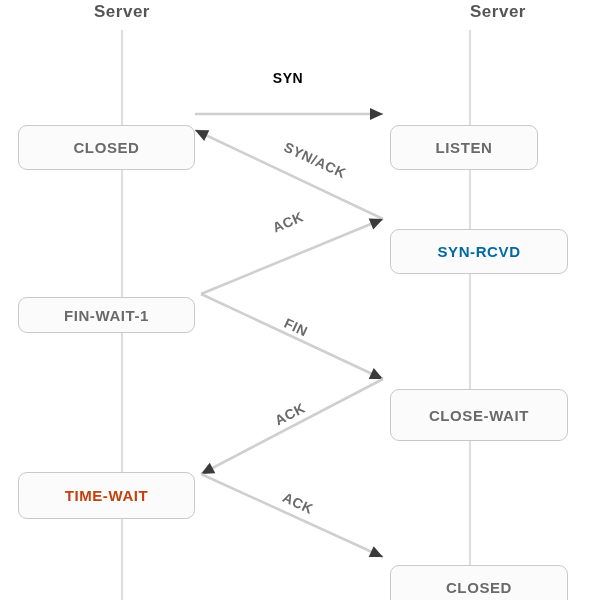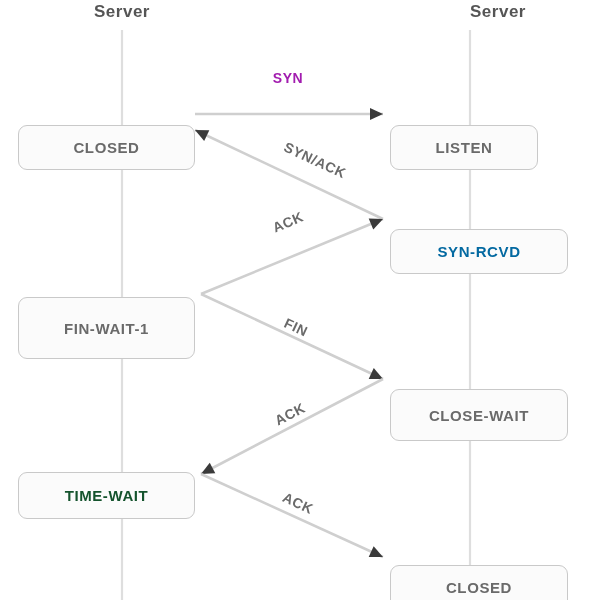--- a/index.html
+++ b/index.html
@@ -98,35 +98,35 @@
   <div id="state-layer">
       <div class="state-box" style="left: 18px; top: 93px; width: 177px; height: 45px; border-color: rgb(201, 201, 201); background: rgb(251, 251, 251);">
         <span class="state-label" style="color: rgb(106, 106, 106);">CLOSED</span>
       </div>
       <div class="state-box" style="left: 390px; top: 93px; width: 148px; height: 45px; border-color: rgb(201, 201, 201); background: rgb(251, 251, 251);">
         <span class="state-label" style="color: rgb(106, 106, 106);">LISTEN</span>
       </div>
       <div class="state-box" style="left: 390px; top: 197px; width: 178px; height: 45px; border-color: rgb(201, 201, 201); background: rgb(251, 251, 251);">
         <span class="state-label" style="color: #0369a1;">SYN-RCVD</span>
       </div>
-      <div class="state-box" style="left: 18px; top: 265px; width: 177px; height: 62px; border-color: rgb(201, 201, 201); background: rgb(251, 251, 251);">
+      <div class="state-box" style="left: 18px; top: 265px; width: 177px; height: 36px; border-color: rgb(201, 201, 201); background: rgb(251, 251, 251);">
         <span class="state-label" style="color: rgb(106, 106, 106);">FIN-WAIT-1</span>
       </div>
       <div class="state-box" style="left: 390px; top: 357px; width: 178px; height: 52px; border-color: rgb(201, 201, 201); background: rgb(251, 251, 251);">
         <span class="state-label" style="color: rgb(106, 106, 106);">CLOSE-WAIT</span>
       </div>
       <div class="state-box" style="left: 18px; top: 440px; width: 177px; height: 47px; border-color: rgb(201, 201, 201); background: rgb(251, 251, 251);">
-        <span class="state-label" style="color: #14532d; text-align: right;">TIME-WAIT</span>
+        <span class="state-label" style="color: #c2410c; text-align: right;">TIME-WAIT</span>
       </div>
       <div class="state-box" style="left: 390px; top: 533px; width: 178px; height: 45px; border-color: rgb(201, 201, 201); background: rgb(251, 251, 251);">
         <span class="state-label" style="color: rgb(106, 106, 106);">CLOSED</span>
       </div>
     </div>
   <div id="message-layer">
-      <div class="msg-label" style="left: 288px; top: 78px; color: #a21caf; transform: translate(-50%, -50%) rotate(0deg);">SYN</div>
+      <div class="msg-label" style="left: 288px; top: 78px; color: #000000; transform: translate(-50%, -50%) rotate(0deg);">SYN</div>
       <div class="msg-label" style="left: 315px; top: 160px; color: rgb(106, 106, 106); transform: translate(-50%, -50%) rotate(25deg);">SYN/ACK</div>
       <div class="msg-label" style="left: 288px; top: 222px; color: rgb(106, 106, 106); transform: translate(-50%, -50%) rotate(-23deg);">ACK</div>
       <div class="msg-label" style="left: 296px; top: 327px; color: rgb(106, 106, 106); transform: translate(-50%, -50%) rotate(25deg);">FIN</div>
       <div class="msg-label" style="left: 290px; top: 414px; color: rgb(106, 106, 106); transform: translate(-50%, -50%) rotate(-27deg);">ACK</div>
       <div class="msg-label" style="left: 298px; top: 503px; color: rgb(106, 106, 106); transform: translate(-50%, -50%) rotate(25deg);">ACK</div>
     </div>
 
 </div>
 
 </body></html>

